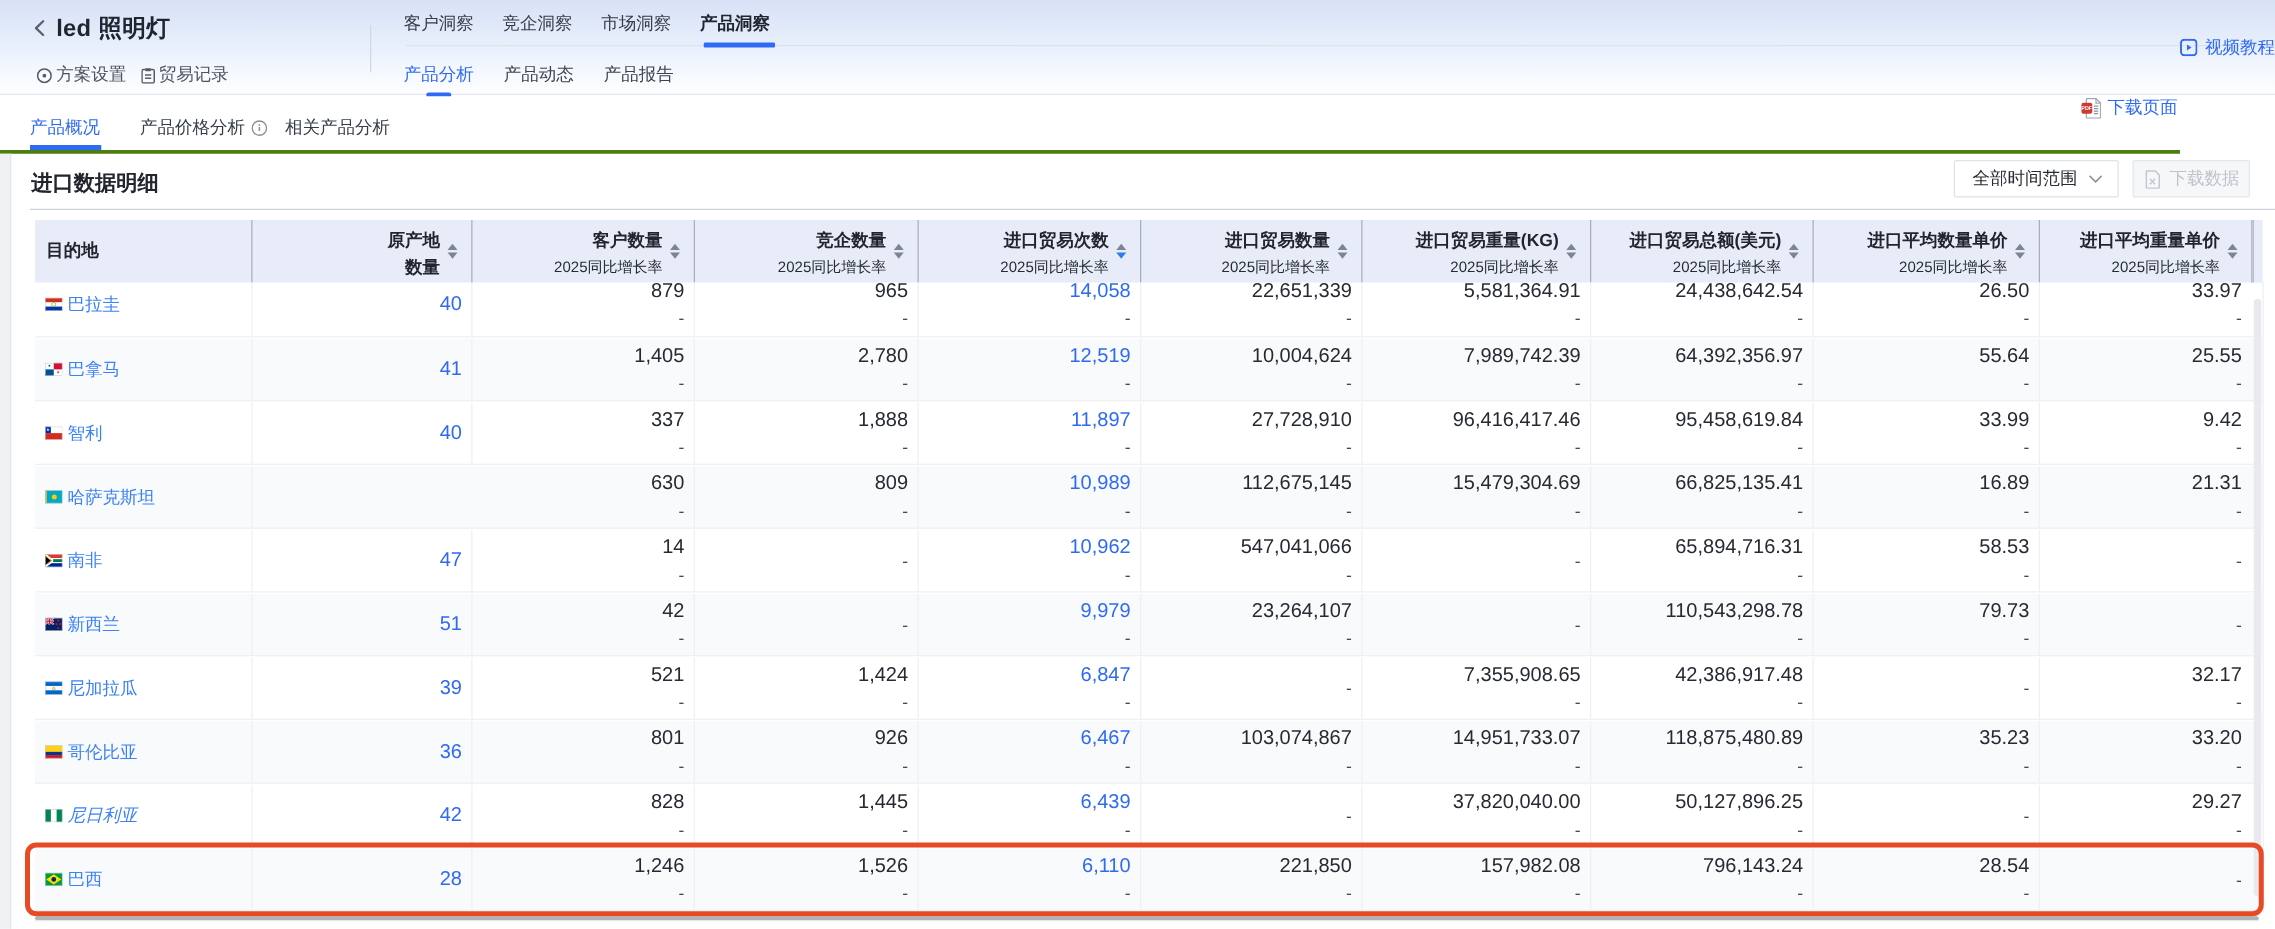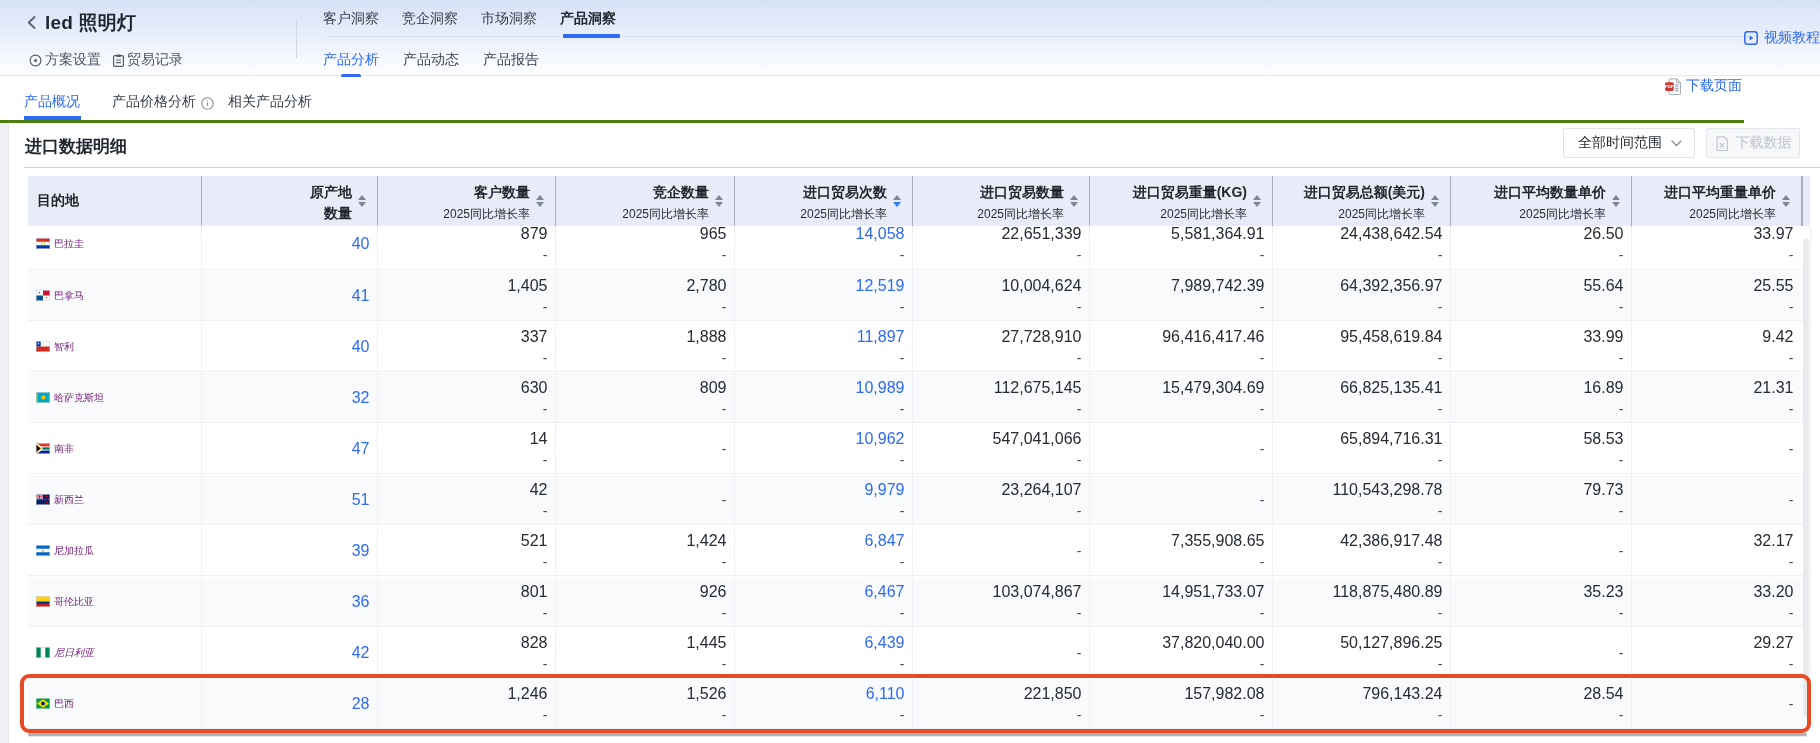--- a/index.html
+++ b/index.html
@@ -63,21 +63,21 @@
 .trow.alt{background:#f9fafb;}
 .trow{border-bottom:1px solid #eef0f3;}
 .td{position:absolute;top:0;height:100%;}
 .td .bsep{position:absolute;right:0;top:0;width:1px;height:100%;background:#eef0f3;}
 .cellR{position:absolute;right:8.5px;top:50%;transform:translateY(-50%);text-align:right;white-space:nowrap;}
 .num{font-size:16px;line-height:22px;color:#262b33;}
 .num.lnk{color:#2f6af5;}
 .dash{font-size:14px;line-height:21px;color:#434a54;}
 .country{position:absolute;left:8px;top:50%;transform:translateY(-50%);display:flex;align-items:center;}
 .country .flag{margin-right:4px;}
-.country span{font-size:10px;color:#701a75;}
+.country span{font-size:14px;color:#3b82f6;}
 .r1 .cellR,.r1 .country{margin-top:-4px;}
 
 .gut-h{position:absolute;left:1802px;top:176px;width:8px;height:50px;background:#e8ecf8;border-left:1px solid #a9afba;}
 .vthumb{position:absolute;left:1803px;top:239px;width:6px;height:478px;background:#e8eaee;border-radius:3px;}
 .tright{position:absolute;left:1810px;top:226px;width:1px;height:504px;background:#eef0f3;}
 
 .hbar{position:absolute;left:28px;top:732.8px;width:1779px;height:3px;background:#aeb3b8;border-radius:2px;}
 .hbar2{position:absolute;left:28px;top:735.6px;width:1779px;height:1px;background:#e7e8eb;}
 
 .annot{position:absolute;left:20px;top:673.5px;width:1791px;height:59.5px;border:4px solid #e74b26;border-radius:9px;}
@@ -493,26 +493,20 @@
           <svg class="flag" width="14" height="11" viewBox="0 0 14 10.5">
             <rect width="14" height="10.5" fill="#00abc2"></rect>
             <circle cx="7.4" cy="5.25" r="2" fill="#fec50c"></circle>
             <rect x="0.4" y="0.5" width="1.1" height="9.5" fill="#fec50c" opacity="0.9"></rect>
             <rect x="0.25" y="0.25" width="13.5" height="10" fill="none" stroke="#c9ced6" stroke-width="0.5"></rect>
           </svg>
           <span>哈萨克斯坦</span>
         </div>
         <i class="bsep"></i>
       </div>
-      <div class="td" style="left:174px;width:176px;">
-        <div class="cellR">
-          <div class="num lnk">32</div>
-        </div>
-        <i class="bsep"></i>
-      </div>
       <div class="td" style="left:350px;width:178px;">
         <div class="cellR">
           <div class="num">630</div>
           <div class="dash">-</div>
         </div>
         <i class="bsep"></i>
       </div>
       <div class="td" style="left:528px;width:179px;">
         <div class="cellR">
           <div class="num">809</div>

